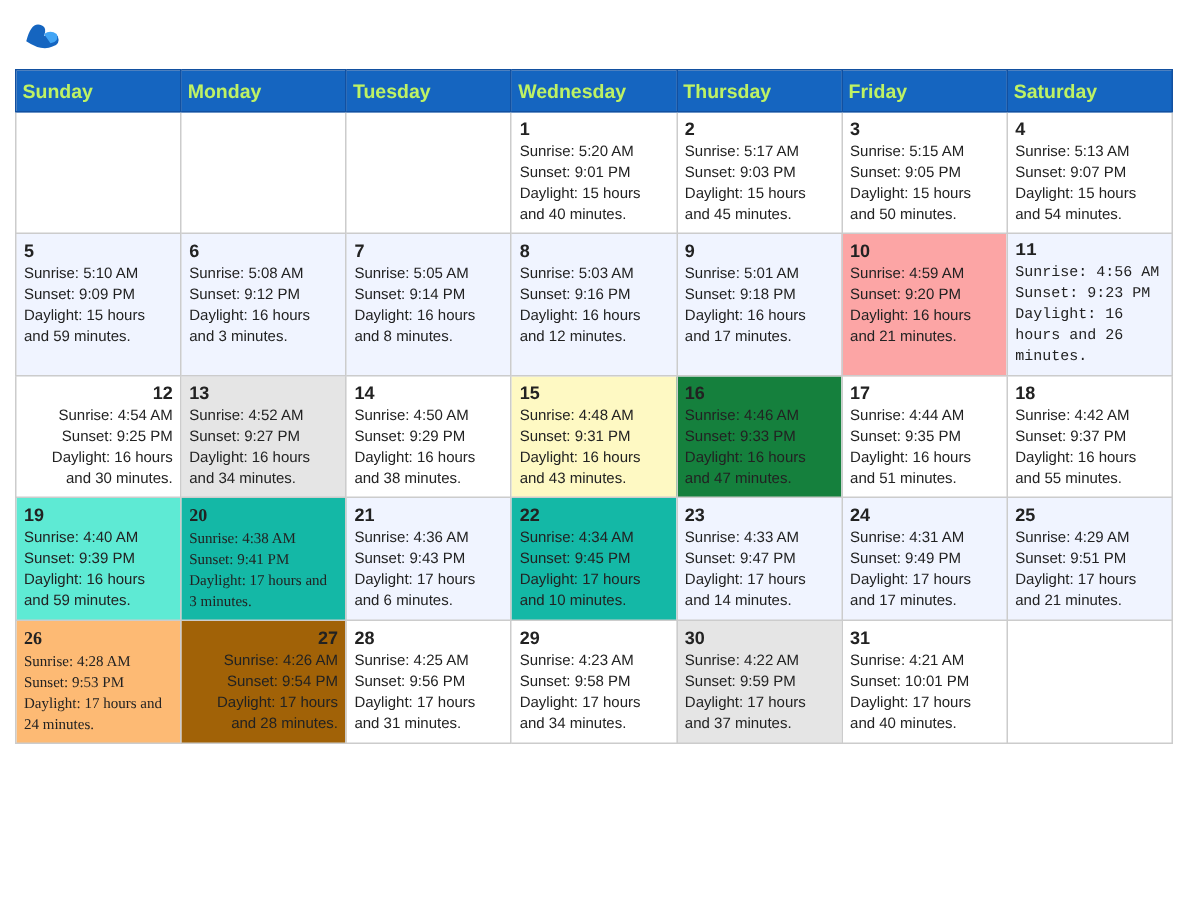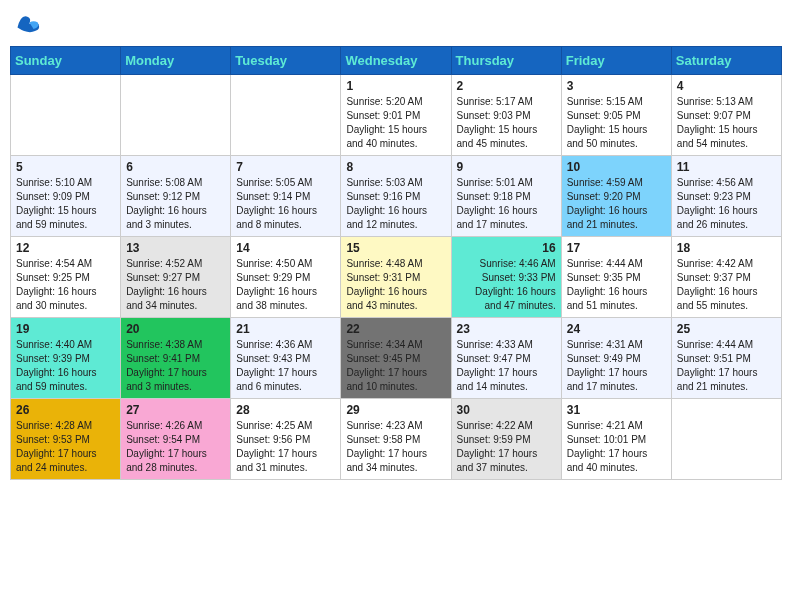--- a/index.html
+++ b/index.html
@@ -47,21 +47,21 @@
       font-size: 16px;
       color: #333;
     }
     .calendar-table {
       width: 100%;
       border-collapse: collapse;
       border: 1px solid #ccc;
     }
     .calendar-table th {
       background-color: #1565c0;
-      color: #5eead4;
+      color: #bef264;
       font-size: 13px;
       font-weight: bold;
       padding: 6px 4px;
       text-align: left;
       border: 1px solid #1250a0;
     }
     .calendar-table td {
       border: 1px solid #ccc;
       vertical-align: top;
       padding: 4px 5px;
@@ -181,35 +181,35 @@
           <div class="day-info">Sunrise: 5:03 AM
 Sunset: 9:16 PM
 Daylight: 16 hours and 12 minutes.</div>
         </td>
         <td style="background: rgb(240, 244, 255);">
           <span class="day-number">9</span>
           <div class="day-info">Sunrise: 5:01 AM
 Sunset: 9:18 PM
 Daylight: 16 hours and 17 minutes.</div>
         </td>
-        <td style="background: #7dd3fc;">
+        <td style="background: #fca5a5;">
           <span class="day-number">10</span>
           <div class="day-info">Sunrise: 4:59 AM
 Sunset: 9:20 PM
 Daylight: 16 hours and 21 minutes.</div>
         </td>
-        <td style="background: rgb(240, 244, 255);">
+        <td style="background: rgb(240, 244, 255); font-family: Liberation Mono, monospace;">
           <span class="day-number">11</span>
           <div class="day-info">Sunrise: 4:56 AM
 Sunset: 9:23 PM
 Daylight: 16 hours and 26 minutes.</div>
         </td>
       </tr>
       <tr>
-        <td style="background: rgb(255, 255, 255);">
+        <td style="background: rgb(255, 255, 255); text-align: right;">
           <span class="day-number">12</span>
           <div class="day-info">Sunrise: 4:54 AM
 Sunset: 9:25 PM
 Daylight: 16 hours and 30 minutes.</div>
         </td>
         <td style="background: #e5e5e5;">
           <span class="day-number">13</span>
           <div class="day-info">Sunrise: 4:52 AM
 Sunset: 9:27 PM
 Daylight: 16 hours and 34 minutes.</div>
@@ -219,21 +219,21 @@
           <div class="day-info">Sunrise: 4:50 AM
 Sunset: 9:29 PM
 Daylight: 16 hours and 38 minutes.</div>
         </td>
         <td style="background: #fef9c3;">
           <span class="day-number">15</span>
           <div class="day-info">Sunrise: 4:48 AM
 Sunset: 9:31 PM
 Daylight: 16 hours and 43 minutes.</div>
         </td>
-        <td style="background: #5eead4; text-align: right;">
+        <td style="background: #15803d;">
           <span class="day-number">16</span>
           <div class="day-info">Sunrise: 4:46 AM
 Sunset: 9:33 PM
 Daylight: 16 hours and 47 minutes.</div>
         </td>
         <td style="background: rgb(255, 255, 255);">
           <span class="day-number">17</span>
           <div class="day-info">Sunrise: 4:44 AM
 Sunset: 9:35 PM
 Daylight: 16 hours and 51 minutes.</div>
@@ -245,65 +245,65 @@
 Daylight: 16 hours and 55 minutes.</div>
         </td>
       </tr>
       <tr>
         <td style="background: #5eead4;">
           <span class="day-number">19</span>
           <div class="day-info">Sunrise: 4:40 AM
 Sunset: 9:39 PM
 Daylight: 16 hours and 59 minutes.</div>
         </td>
-        <td style="background: #22c55e;">
+        <td style="background: #14b8a6; font-family: Liberation Serif, serif;">
           <span class="day-number">20</span>
           <div class="day-info">Sunrise: 4:38 AM
 Sunset: 9:41 PM
 Daylight: 17 hours and 3 minutes.</div>
         </td>
         <td style="background: rgb(240, 244, 255);">
           <span class="day-number">21</span>
           <div class="day-info">Sunrise: 4:36 AM
 Sunset: 9:43 PM
 Daylight: 17 hours and 6 minutes.</div>
         </td>
-        <td style="background: #737373;">
+        <td style="background: #14b8a6;">
           <span class="day-number">22</span>
           <div class="day-info">Sunrise: 4:34 AM
 Sunset: 9:45 PM
 Daylight: 17 hours and 10 minutes.</div>
         </td>
         <td style="background: rgb(240, 244, 255);">
           <span class="day-number">23</span>
           <div class="day-info">Sunrise: 4:33 AM
 Sunset: 9:47 PM
 Daylight: 17 hours and 14 minutes.</div>
         </td>
         <td style="background: rgb(240, 244, 255);">
           <span class="day-number">24</span>
           <div class="day-info">Sunrise: 4:31 AM
 Sunset: 9:49 PM
 Daylight: 17 hours and 17 minutes.</div>
         </td>
         <td style="background: rgb(240, 244, 255);">
           <span class="day-number">25</span>
-          <div class="day-info">Sunrise: 4:44 AM
+          <div class="day-info">Sunrise: 4:29 AM
 Sunset: 9:51 PM
 Daylight: 17 hours and 21 minutes.</div>
         </td>
       </tr>
       <tr>
-        <td style="background: #eab308;">
+        <td style="background: #fdba74; font-family: Liberation Serif, serif;">
           <span class="day-number">26</span>
           <div class="day-info">Sunrise: 4:28 AM
 Sunset: 9:53 PM
 Daylight: 17 hours and 24 minutes.</div>
         </td>
-        <td style="background: #f9a8d4;">
+        <td style="background: #a16207; text-align: right;">
           <span class="day-number">27</span>
           <div class="day-info">Sunrise: 4:26 AM
 Sunset: 9:54 PM
 Daylight: 17 hours and 28 minutes.</div>
         </td>
         <td style="background: rgb(255, 255, 255);">
           <span class="day-number">28</span>
           <div class="day-info">Sunrise: 4:25 AM
 Sunset: 9:56 PM
 Daylight: 17 hours and 31 minutes.</div>

